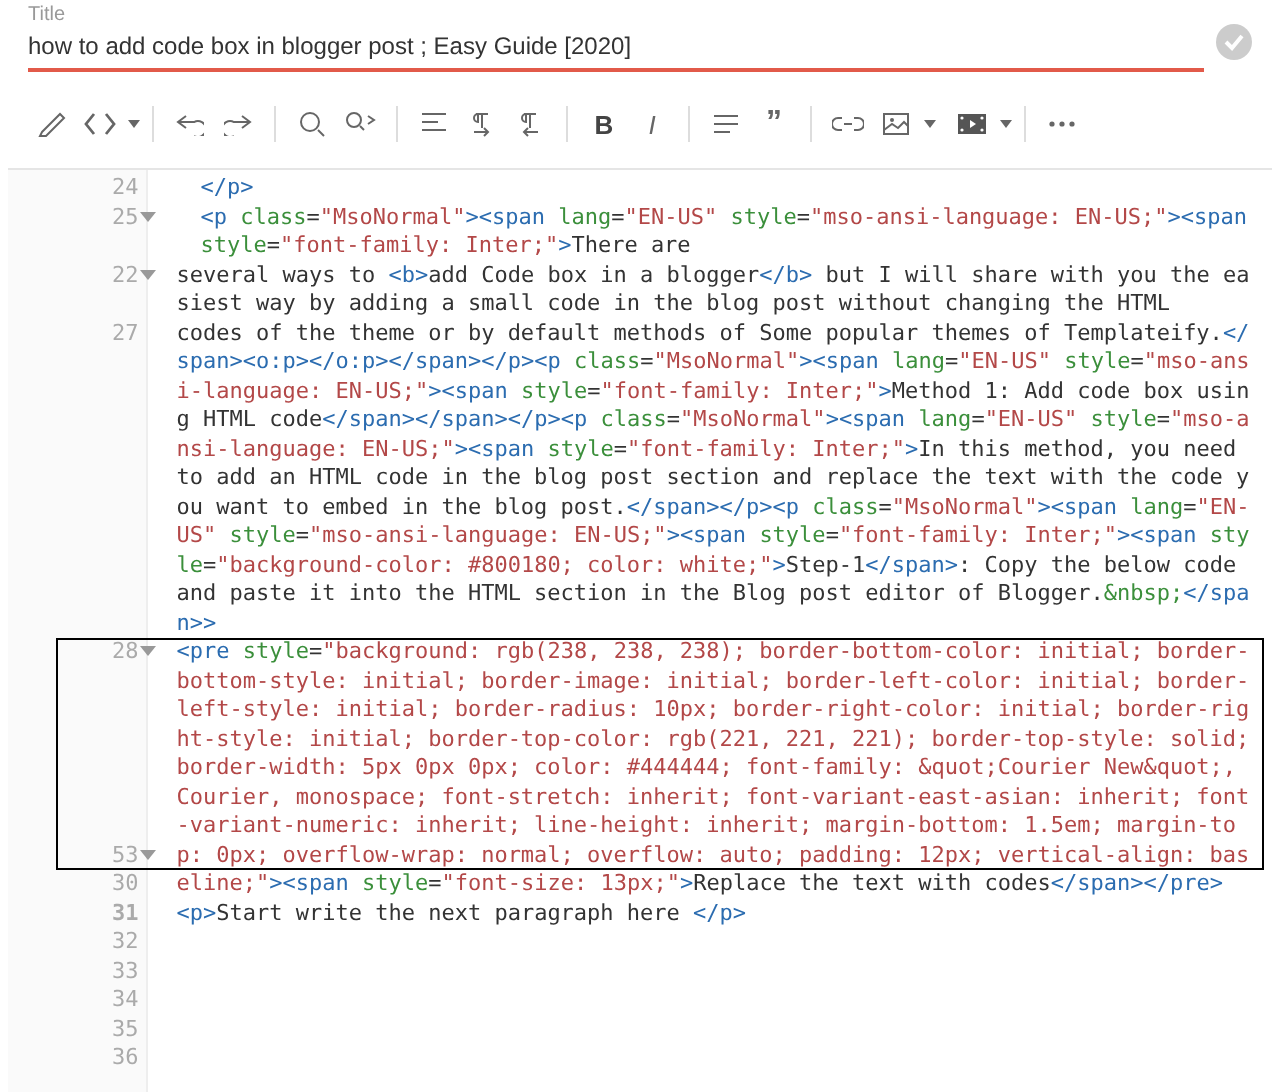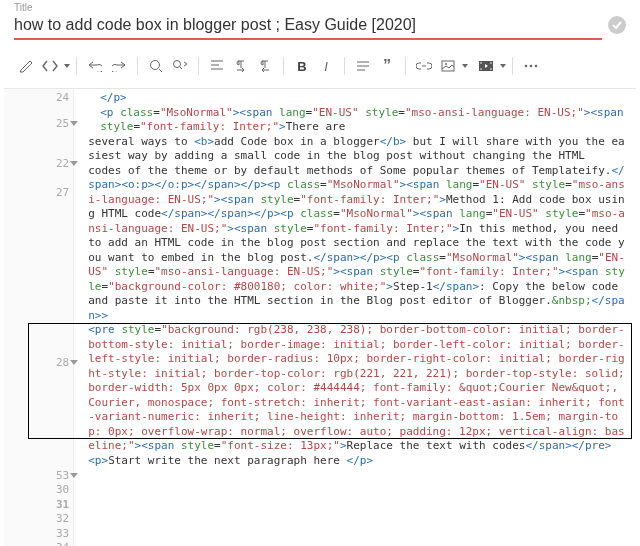--- a/index.html
+++ b/index.html
@@ -1,31 +1,31 @@
 <!DOCTYPE html>
 <html><head>
 <meta charset="utf-8">
 <style>
   *{box-sizing:border-box;margin:0;padding:0;}
   html,body{width:640px;height:546px;overflow:hidden;font-family:Arial,Helvetica,sans-serif;background:#fff;}
   .page{width:640px;height:450px;background:#fff;}
   .title-row{display:flex;align-items:flex-end;padding:2px 14px 0 14px;}
   .title-block{flex:1;}
   .title-label{font-size:10px;color:#999;margin-bottom:1px;}
-  .title-input{width:100%;border:none;border-bottom:2px solid #e25a4a;font-size:16px;color:#333;padding:2px 0 4px 0;outline:none;}
+  .title-input{width:100%;border:none;border-bottom:2px solid #e25a4a;font-size:12px;color:#333;padding:2px 0 4px 0;outline:none;}
   .check-ico{width:18px;height:18px;border-radius:50%;background:#ccc;margin:0 0 6px 6px;display:flex;align-items:center;justify-content:center;color:#fff;font-size:11px;}
   .toolbar{display:flex;align-items:center;padding:6px 14px;margin-top:8px;gap:0;}
   .tbtn{width:24px;height:24px;display:flex;align-items:center;justify-content:center;color:#666;cursor:pointer;}
   .tbtn svg{display:block;}
   .sep{width:1px;height:18px;background:#ddd;margin:0 6px;}
   .drop-tri{width:0;height:0;border-left:3px solid transparent;border-right:3px solid transparent;border-top:4px solid #666;margin-left:2px;}
   .editor{display:flex;font-family:Consolas,Menlo,monospace;font-size:11px;line-height:14.5px;border-top:1px solid #e5e5e5;margin:4px 4px 0 4px;height:472px;overflow:hidden;}
   .gutter{background:#fafafa;color:#aaa;text-align:right;padding:2px 4px 0 4px;user-select:none;border-right:1px solid #eee;min-width:24px;}
   .gutter .ln{height:14.5px;}
-  .gutter .with-fold{position:relative;margin-top:11px;}
+  .gutter .with-fold{position:relative;}
   .gutter .with-fold::after{content:'';position:absolute;right:-9px;top:4px;width:0;height:0;border-left:4px solid transparent;border-right:4px solid transparent;border-top:5px solid #999;}
   .code{flex:1;padding:2px 6px 0 14px;white-space:pre-wrap;word-break:break-all;overflow:hidden;}
   .code .row{min-height:14.5px;}
   .tag{color:#2b6cb0;}      
   .attr{color:#3b8f3b;}     
   .val{color:#b34848;}      
   .txt{color:#333;}
 </style>
 </head>
 <body>

